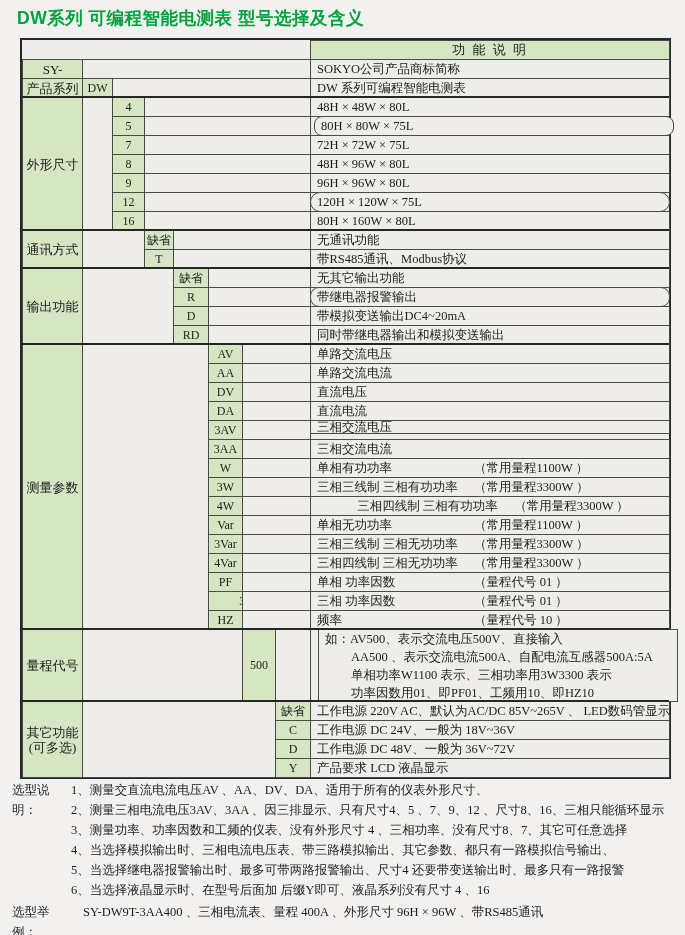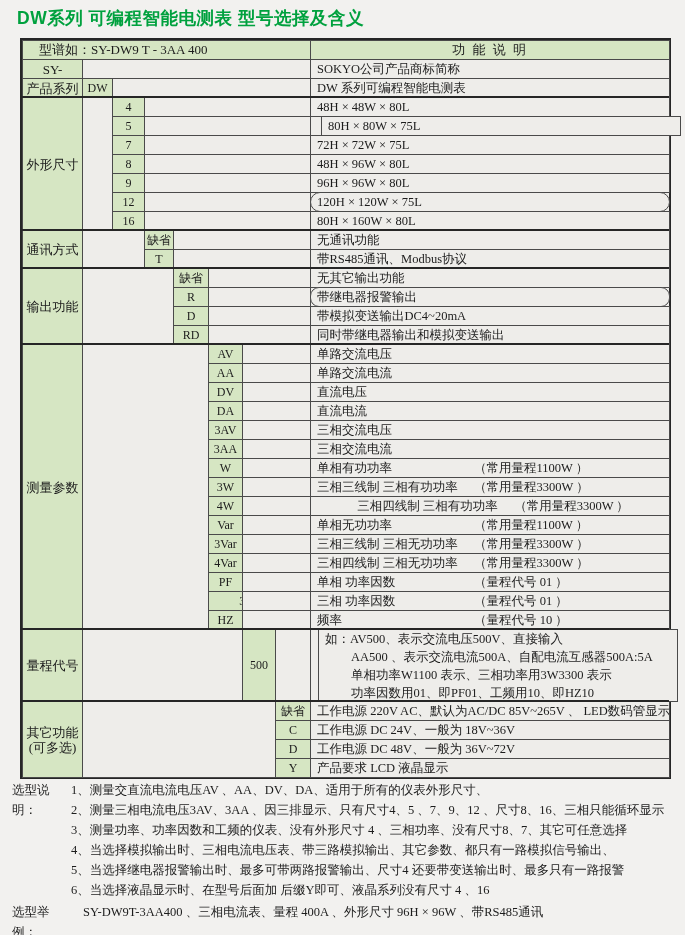--- a/index.html
+++ b/index.html
@@ -51,21 +51,20 @@
   #example{position:absolute;left:12px;top:902px;width:666px;font-size:12.5px;display:flex;}
   #example .note-label{width:59px;flex:0 0 59px;}
   #example .ex-text{line-height:20px;white-space:nowrap;padding-left:12px;}
 </style>
 </head>
 <body>
 
 <div class="page-title">DW系列 可编程智能电测表 型号选择及含义</div>
 
 <div id="model-table">
-  <div class="cell green thead model" style="left:0;top:0;width:289px;height:20px;">型谱如：SY-DW9 T - 3AA 400</div>
   <div class="cell green thead fn" style="left:288px;top:0;width:360px;height:20px;">功 能 说 明</div>
 <div class="cell green cat" style="left: 0px; top: 19px; width: 61px; height: 20px;">
       <span>SY-</span>
     </div>
     <div class="cell " style="left: 60px; top: 19px; width: 229px; height: 20px;"></div>
     <div class="cell desc" style="left: 288px; top: 19px; width: 360px; height: 21px;">
       <span class="main">SOKYO公司产品商标简称</span>
     </div>
     <div class="cell green cat" style="left: 0px; top: 38px; width: 61px; height: 20px;">
       <span>产品系列</span>
@@ -80,21 +79,21 @@
       <span>外形尺寸</span>
     </div>
     <div class="cell " style="left: 60px; top: 57px; width: 31px; height: 134px;"></div>
     <div class="cell green code" style="left: 90px; top: 57px; width: 33px; height: 20px;">4</div>
     <div class="cell " style="left: 122px; top: 57px; width: 167px; height: 20px;"></div>
     <div class="cell desc" style="left: 288px; top: 57px; width: 360px; height: 20px;">
       <span class="main">48H × 48W × 80L</span>
     </div>
     <div class="cell green code" style="left: 90px; top: 76px; width: 33px; height: 20px;">5</div>
     <div class="cell " style="left: 122px; top: 76px; width: 167px; height: 20px;"></div>
-    <div class="cell desc" style="left: 299px; top: 76px; width: 360px; height: 20px;">
+    <div class="cell desc" style="left: 292px; top: 76px; width: 360px; height: 20px; border-radius: 8px;">
       <span class="main">80H × 80W × 75L</span>
     </div>
     <div class="cell green code" style="left: 90px; top: 95px; width: 33px; height: 20px;">7</div>
     <div class="cell " style="left: 122px; top: 95px; width: 167px; height: 20px;"></div>
     <div class="cell desc" style="left: 288px; top: 95px; width: 360px; height: 20px;">
       <span class="main">72H × 72W × 75L</span>
     </div>
     <div class="cell green code" style="left: 90px; top: 114px; width: 33px; height: 20px;">8</div>
     <div class="cell " style="left: 122px; top: 114px; width: 167px; height: 20px;"></div>
     <div class="cell desc" style="left: 288px; top: 114px; width: 360px; height: 20px;">
@@ -175,21 +174,21 @@
     <div class="cell desc" style="left: 288px; top: 342px; width: 360px; height: 20px;">
       <span class="main">直流电压</span>
     </div>
     <div class="cell green code" style="left: 186px; top: 361px; width: 35px; height: 20px;">DA</div>
     <div class="cell " style="left: 220px; top: 361px; width: 69px; height: 20px;"></div>
     <div class="cell desc" style="left: 288px; top: 361px; width: 360px; height: 20px;">
       <span class="main">直流电流</span>
     </div>
     <div class="cell green code" style="left: 186px; top: 380px; width: 35px; height: 20px;">3AV</div>
     <div class="cell " style="left: 220px; top: 380px; width: 69px; height: 20px;"></div>
-    <div class="cell desc" style="left: 288px; top: 380px; width: 360px; height: 20px;">
+    <div class="cell desc" style="left: 288px; top: 380px; width: 360px; height: 14px;">
       <span class="main">三相交流电压</span>
     </div>
     <div class="cell green code" style="left: 186px; top: 399px; width: 35px; height: 20px;">3AA</div>
     <div class="cell " style="left: 220px; top: 399px; width: 69px; height: 20px;"></div>
     <div class="cell desc" style="left: 288px; top: 399px; width: 360px; height: 20px;">
       <span class="main">三相交流电流</span>
     </div>
     <div class="cell green code" style="left: 186px; top: 418px; width: 35px; height: 20px;">W</div>
     <div class="cell " style="left: 220px; top: 418px; width: 69px; height: 20px;"></div>
     <div class="cell desc" style="left: 288px; top: 418px; width: 360px; height: 20px;">

